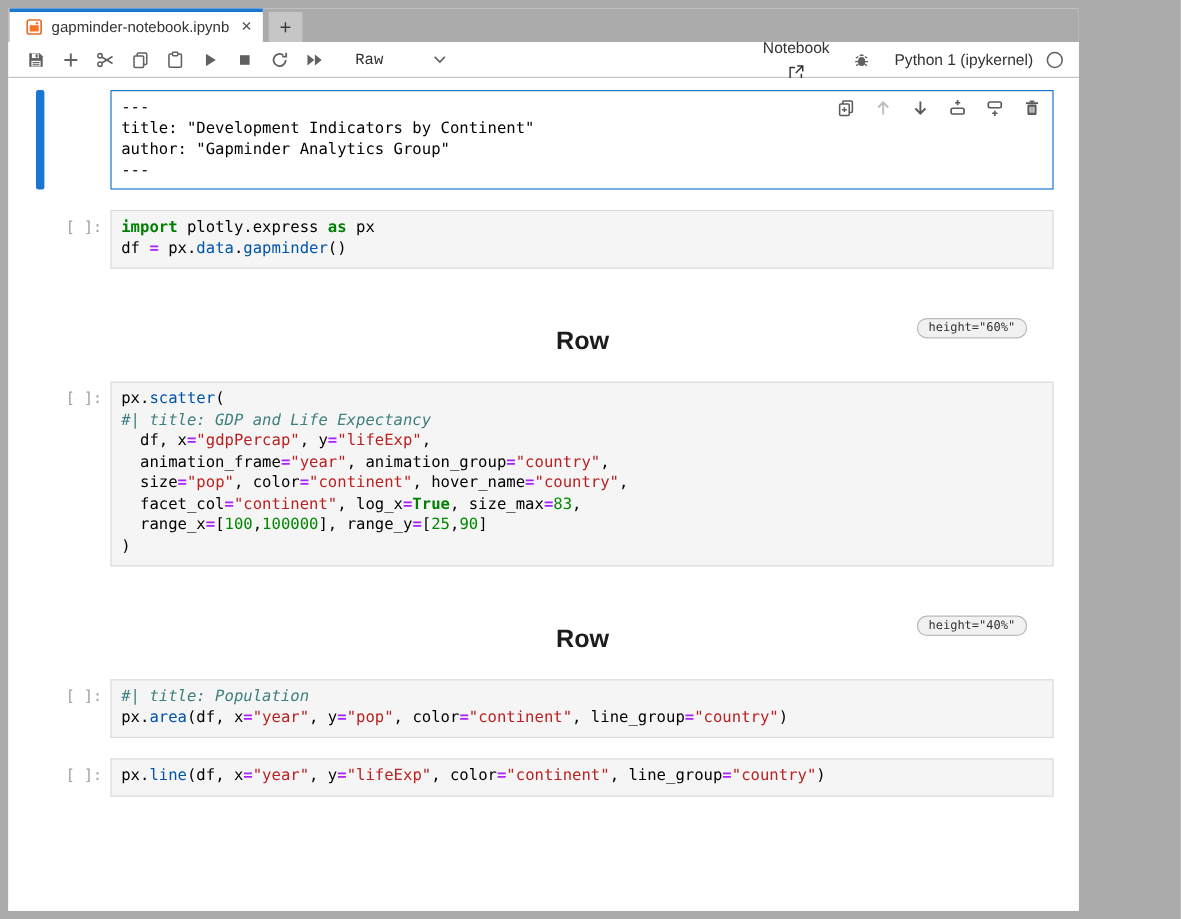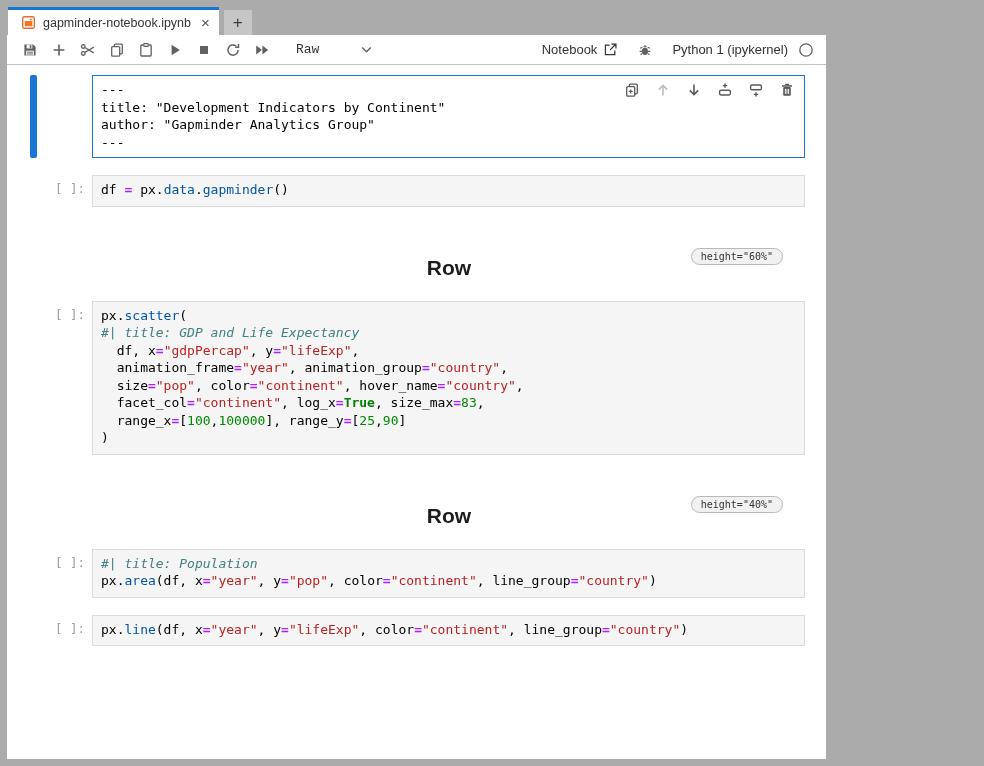--- a/index.html
+++ b/index.html
@@ -4,21 +4,21 @@
 <style>
   * { box-sizing: border-box; }
   html,body { margin:0; padding:0; }
   body {
     width:984px; height:766px;
     background:#ababab;
     font-family:"Liberation Sans", sans-serif;
     overflow:hidden; position:relative;
   }
   .window {
-    position:absolute; left:7px; top:7px; width:819px; height:752px;
+    position:absolute; left:7px; top:7px; width:892px; height:752px;
     background:#ffffff; display:flex; flex-direction:column;
   }
   
   .tabbar { flex:0 0 28px; height:28px; background:#ababab; display:flex; align-items:stretch; }
   .tab {
     display:flex; align-items:center; gap:7px;
     background:#fff; border-top:3px solid #1976d2;
     padding:0 9px 0 13px; margin-left:1px; cursor:default;
   }
   .tab-title { font-size:12.5px; color:#333; white-space:nowrap; }
@@ -36,21 +36,21 @@
   }
   .tb-group { display:flex; align-items:center; }
   .tb-btn {
     background:none; border:none; padding:0; margin-right:13px;
     width:16px; height:16px; color:#616161; cursor:pointer;
   }
   .tb-btn svg, .icon svg { display:block; }
   .celltype { display:flex; align-items:center; margin-left:13px; color:#333; font-size:13px; cursor:pointer;font-family:Liberation Mono, monospace; }
   .celltype .chev { margin-left:40px; color:#616161; }
   .toolbar-right { margin-left:auto; display:flex; align-items:center; color:#333; font-size:13px; }
-  .nb-link { display:flex; align-items:center; gap:6px; cursor:pointer; }
+  .nb-link { display:flex; align-items:center; gap:6px; cursor:pointer;flex-direction:column; }
   .bug-btn { background:none; border:none; padding:0; margin:0 19px; width:16px; height:16px; color:#616161; cursor:pointer; }
   .kernel-name { cursor:pointer; }
   .kernel-status { margin-left:10px; color:#616161; }
   
   #notebook { flex:1; background:#fff; padding-top:10px; overflow:hidden; }
   .cell-row { display:flex; margin:0 21px 17px 23px; }
   .collapser { flex:0 0 7px; width:7px; border-radius:2px; background:transparent; cursor:pointer; }
   .collapser.active { background:#1976d2; }
   .prompt {
     flex:0 0 55px; font-family:"DejaVu Sans Mono", monospace;
@@ -212,20 +212,21 @@
                   <rect x="6" y="1.8" width="4" height="1.4" fill="currentColor"></rect>
                   <path d="M6.4 6.9v5M8 6.9v5M9.6 6.9v5" stroke="#fff" stroke-width="0.9" fill="none"></path>
                 </svg></span></button>
           </div>
         </div>
       </div>
       <div class="cell-row code">
         <div class="collapser"></div>
         <div class="prompt">[ ]:</div>
         <div class="editor">
+          <pre><span class="tk-kw">import</span><span class="tk-pl"> plotly.express </span><span class="tk-kw">as</span><span class="tk-pl"> px</span></pre>
           <pre><span class="tk-pl">df </span><span class="tk-op">=</span><span class="tk-pl"> px.</span><span class="tk-prop">data</span><span class="tk-pl">.</span><span class="tk-prop">gapminder</span><span class="tk-pl">()</span></pre>
         </div>
       </div>
       <div class="cell-row markdown">
         <div class="collapser"></div>
         <div class="prompt"></div>
         <div class="md-content">
           <h2>Row</h2>
           <span class="badge">height="60%"</span>
         </div>

